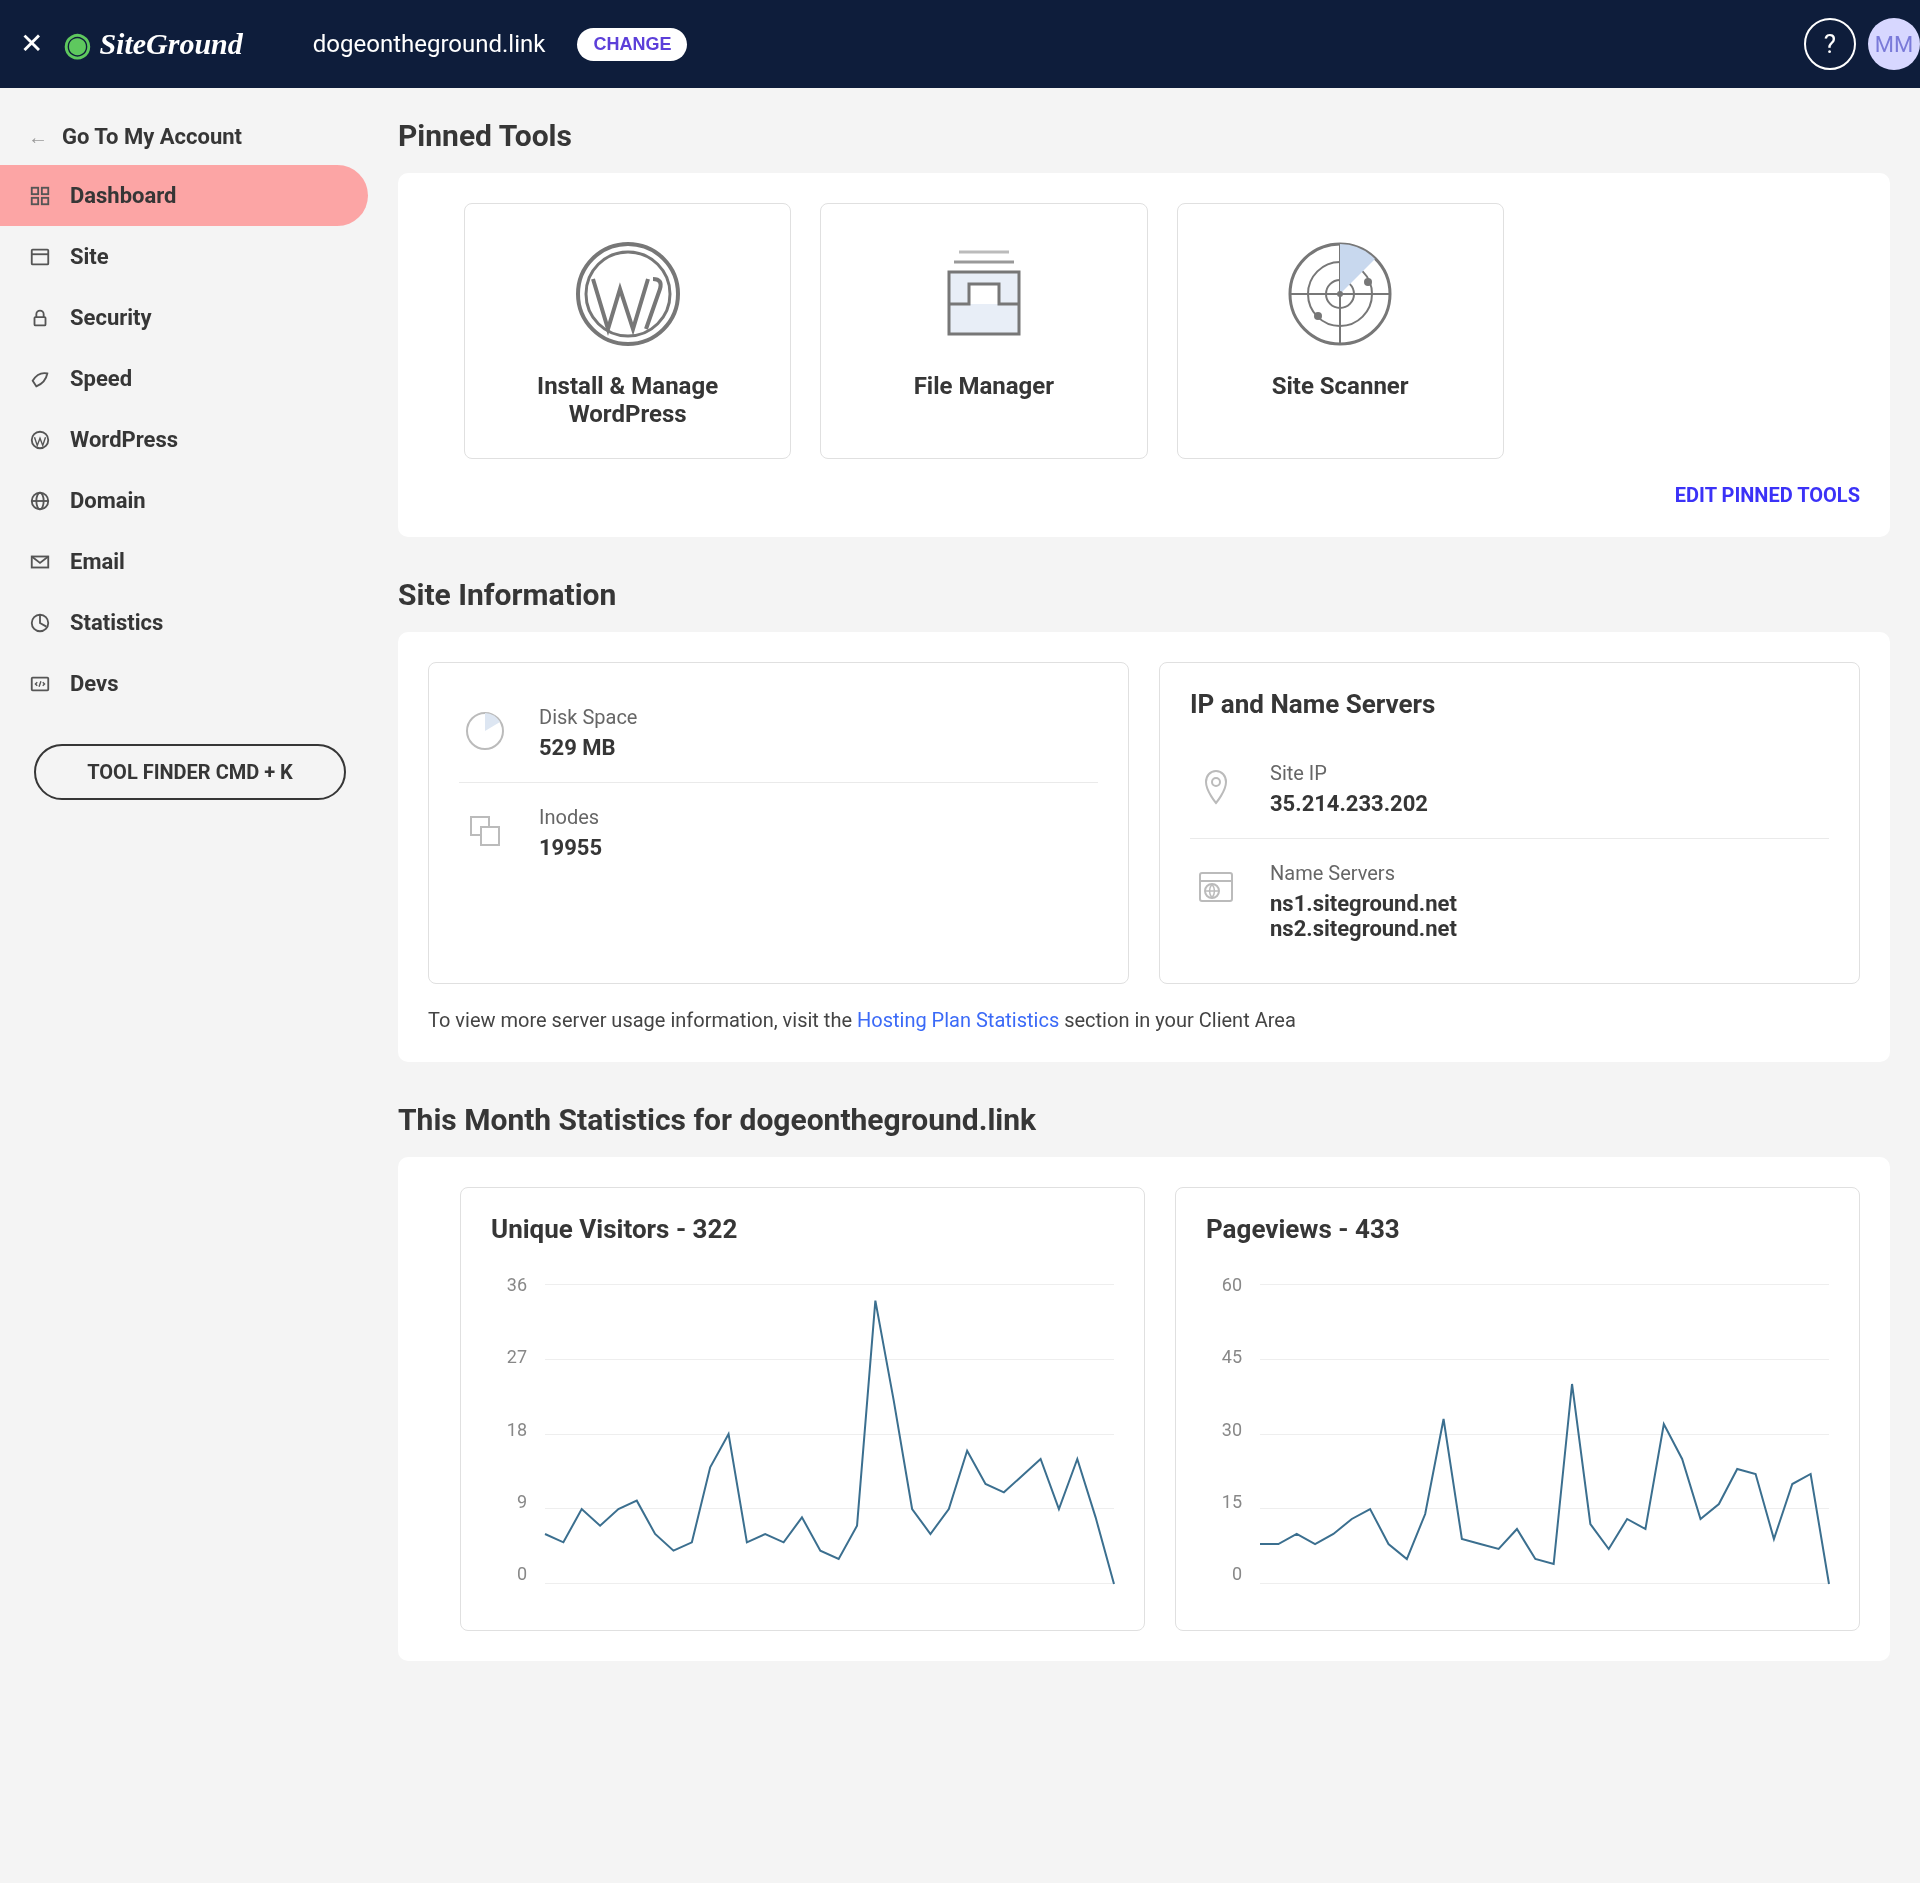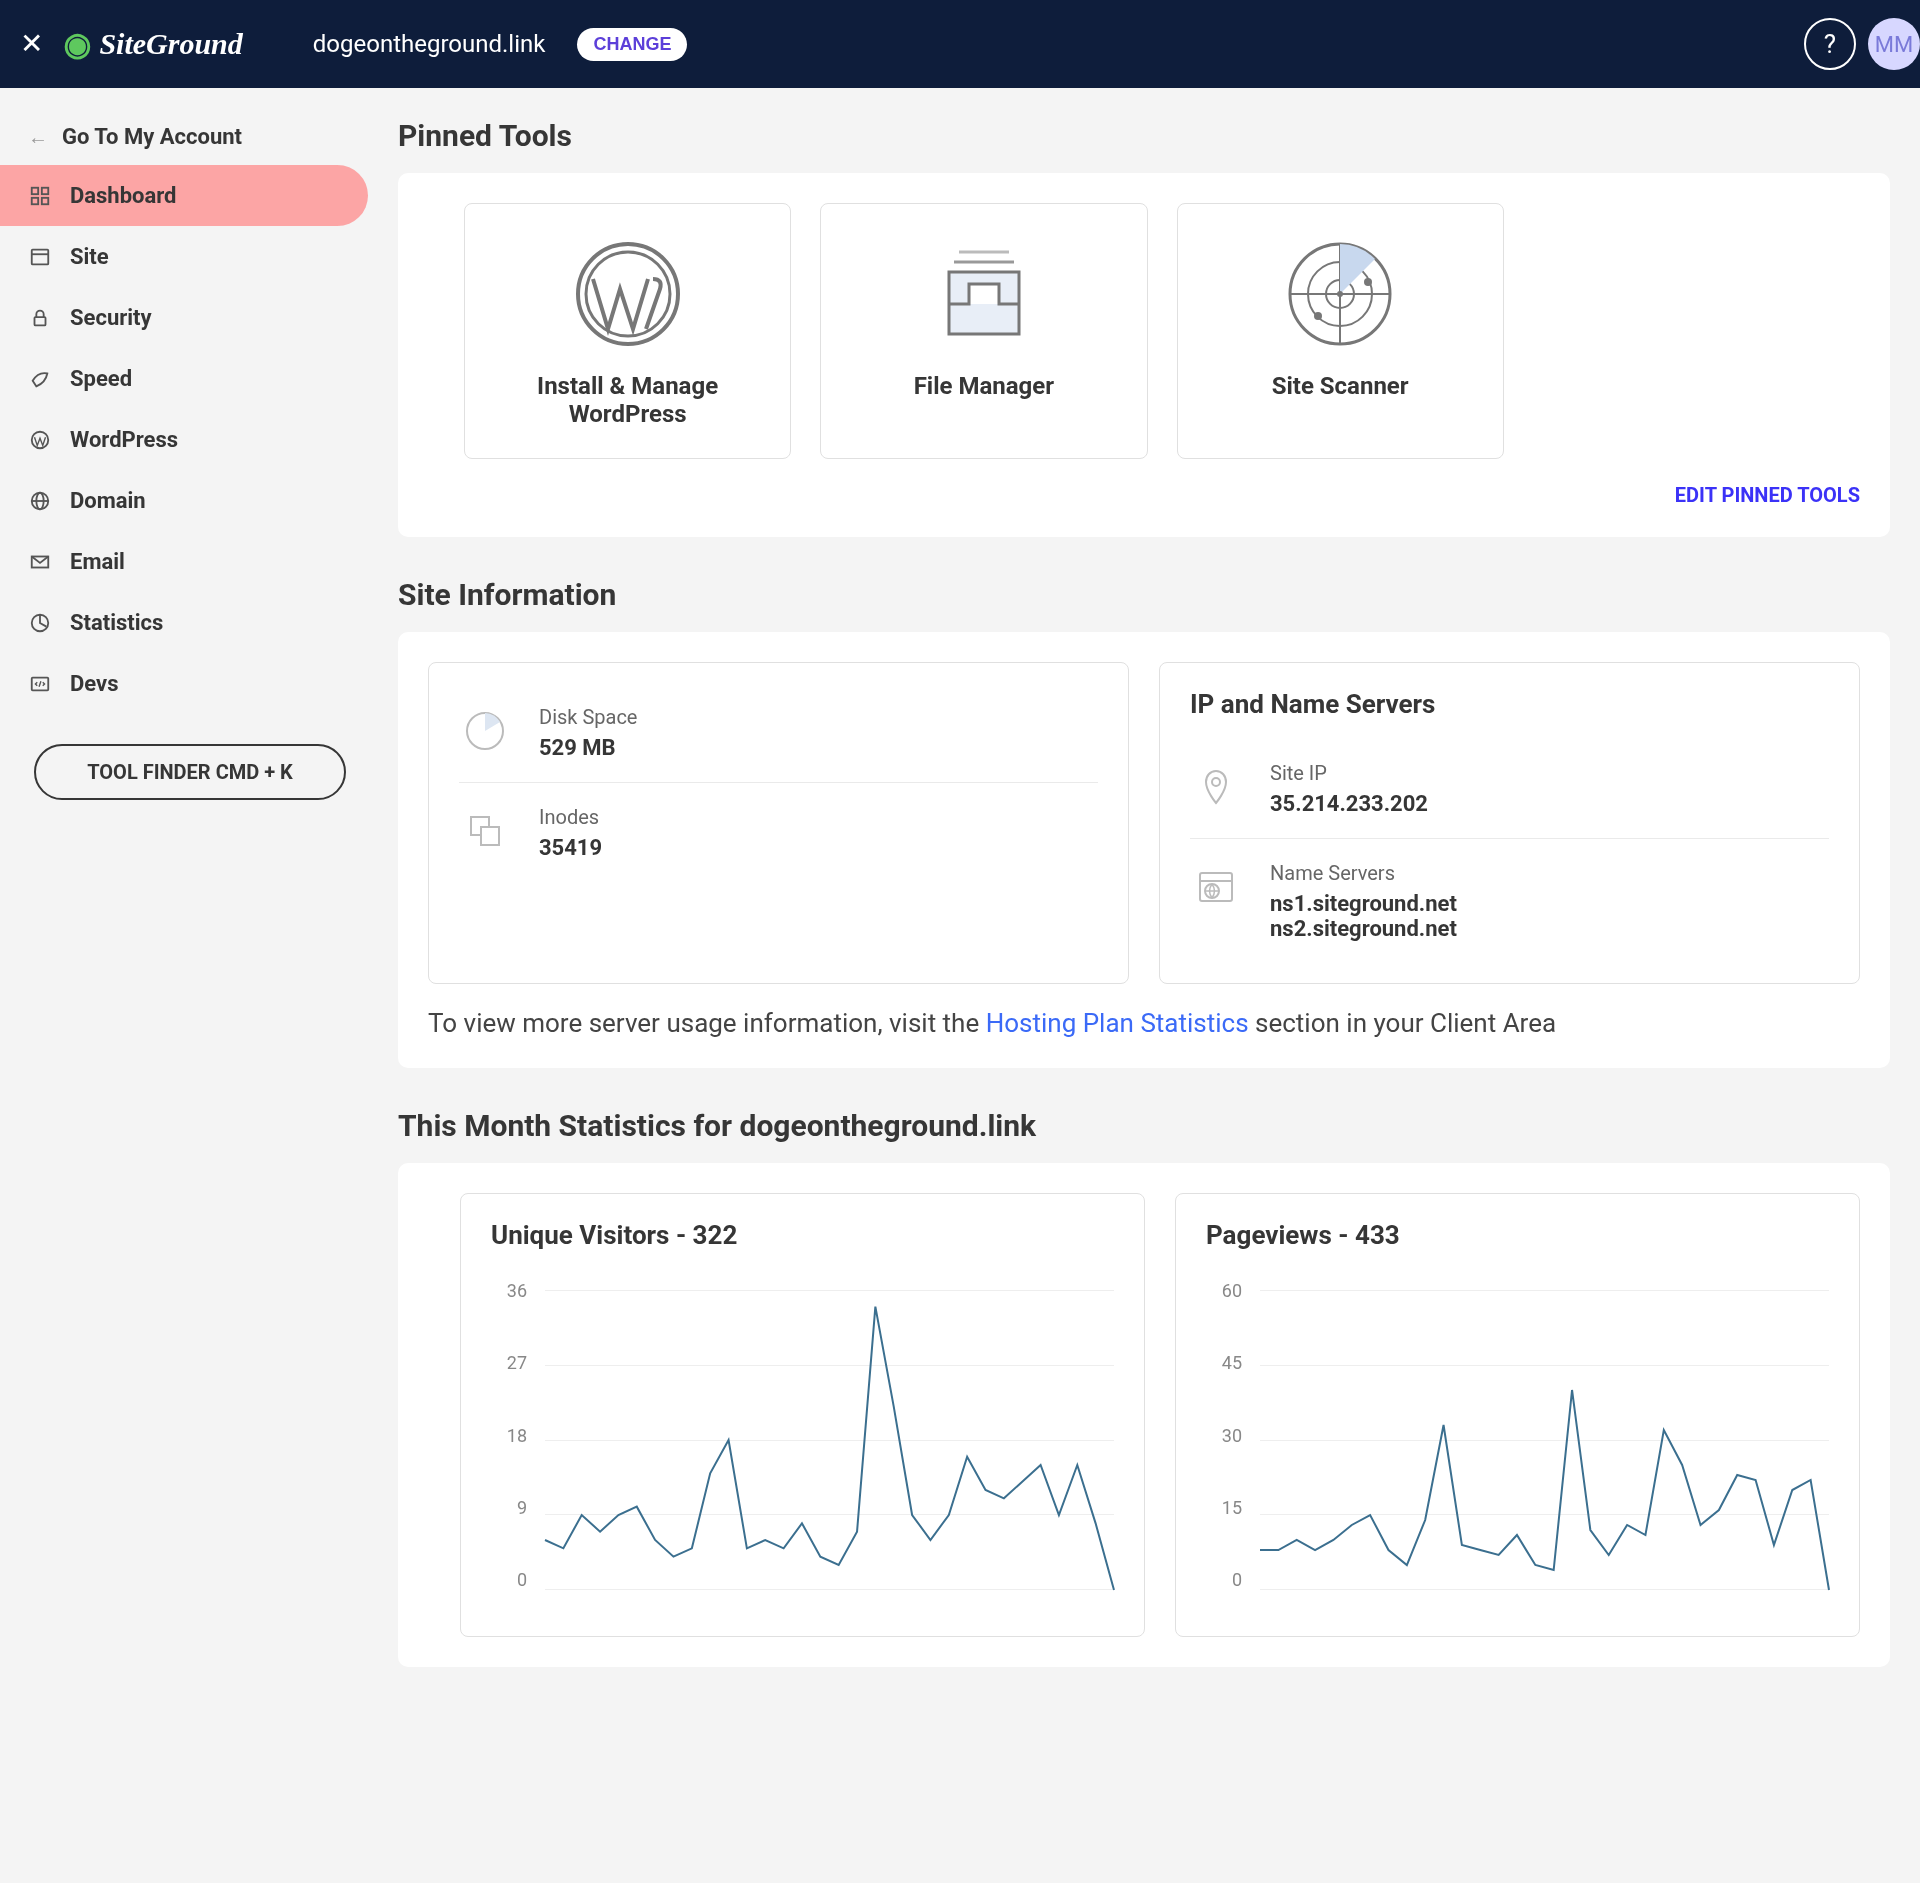--- a/index.html
+++ b/index.html
@@ -44,21 +44,21 @@
 
 .site-info-card { background: #fff; border-radius: 10px; padding: 30px; margin-bottom: 40px; }
 .info-grid { display: grid; grid-template-columns: 1fr 1fr; gap: 30px; }
 .info-panel { border: 1px solid #e0e0e0; border-radius: 8px; padding: 26px 30px; }
 .panel-title { font-size: 26px; font-weight: bold; margin-bottom: 26px; }
 .info-row { display: flex; align-items: flex-start; gap: 28px; padding: 16px 0; }
 .info-row + .info-row { border-top: 1px solid #eaeaea; margin-top: 6px; padding-top: 22px; }
 .info-icon { width: 52px; height: 52px; flex-shrink: 0; display: flex; align-items: center; justify-content: center; }
 .info-label { font-size: 20px; color: #666; margin-bottom: 6px; }
 .info-value { font-size: 22px; font-weight: bold; color: #363636; }
-.server-note { margin-top: 24px; font-size: 26px; color: #444; }
+.server-note { margin-top: 24px; font-size: 20px; color: #444; }
 .server-note a { color: #3b6af7; text-decoration: none; }
 
 
 .stats-card { background: #fff; border-radius: 10px; padding: 30px; }
 .stats-grid { display: grid; grid-template-columns: 1fr 1fr; gap: 30px; padding-left: 32px; }
 .stats-panel { border: 1px solid #e0e0e0; border-radius: 8px; padding: 26px 30px; }
 .stats-title { font-size: 26px; font-weight: bold; margin-bottom: 30px; }
 .chart-area { position: relative; height: 330px; }
 .y-axis { position: absolute; left: 0; top: 0; bottom: 20px; width: 48px; display: flex; flex-direction: column; justify-content: space-between; }
 .y-tick { font-size: 18px; color: #888; text-align: right; padding-right: 12px; }
@@ -243,21 +243,21 @@
           </div>
           <div class="info-row">
             <div class="info-icon">
               <svg viewBox="0 0 48 48" width="48" height="48">
                   <rect x="10" y="10" width="18" height="18" fill="none" stroke="#bbb" stroke-width="2"></rect>
                   <rect x="20" y="20" width="18" height="18" fill="#fff" stroke="#bbb" stroke-width="2"></rect>
                 </svg>
             </div>
             <div>
               <div class="info-label">Inodes</div>
-              <div class="info-value">35419</div>
+              <div class="info-value">19955</div>
             </div>
           </div>
         </div>
 
         <div class="info-panel">
           <div class="panel-title">IP and Name Servers</div>
           <div class="info-row">
             <div class="info-icon">
               <svg viewBox="0 0 48 48" width="48" height="48">
                   <path d="M24 8 C18 8 14 13 14 19 C14 28 24 40 24 40 C24 40 34 28 34 19 C34 13 30 8 24 8 Z" fill="none" stroke="#bbb" stroke-width="2"></path>

